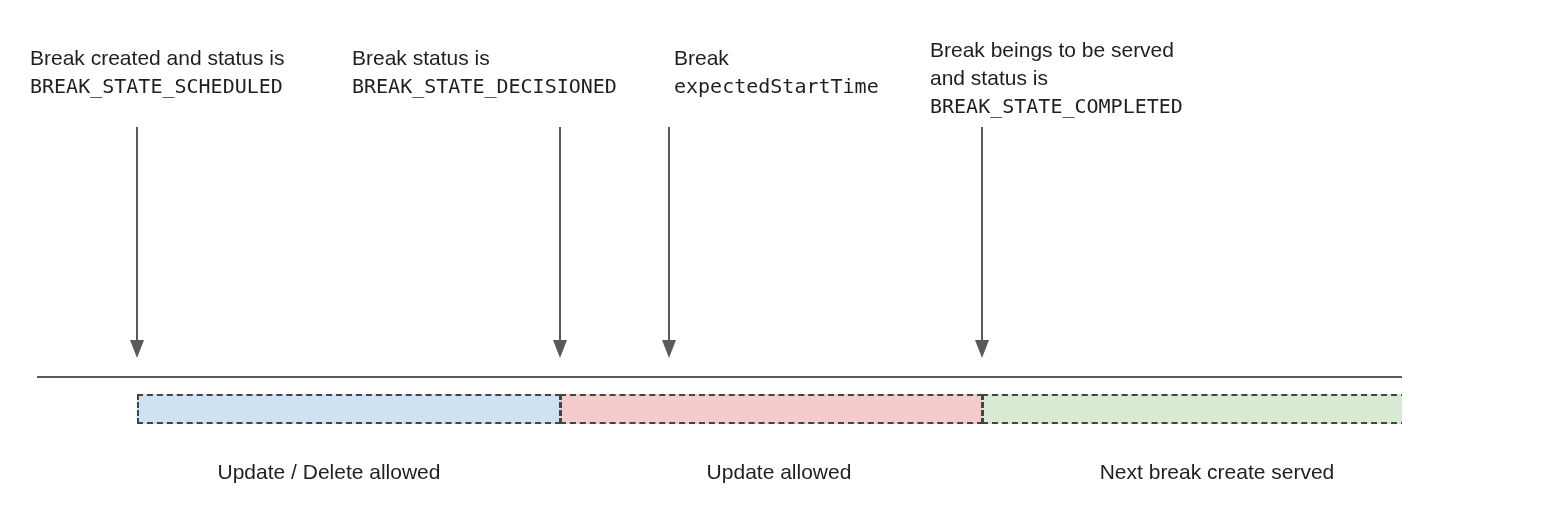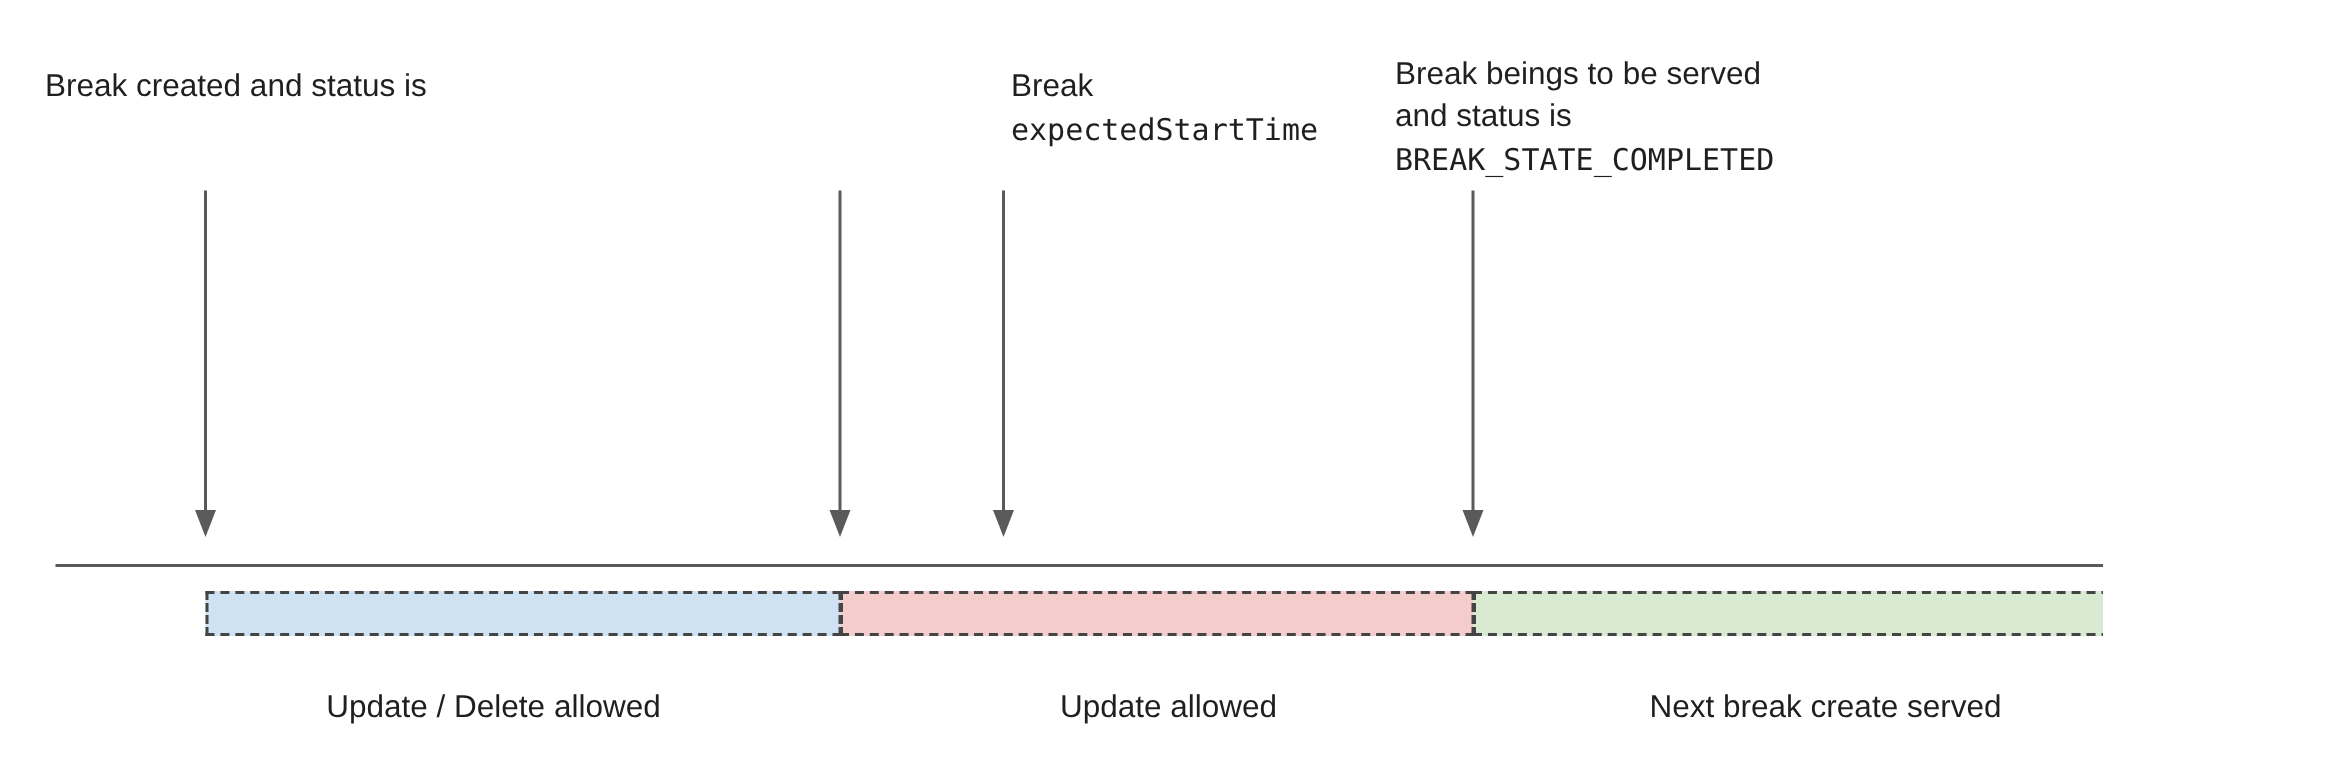--- a/index.html
+++ b/index.html
@@ -83,22 +83,27 @@
     color: #1f1f1f;
   }
 </style>
 </head>
 <body>
 
 <div class="canvas">
 
   <div class="ann" style="left:30px; top:44px;">
     <div class="ann-text">Break created and status is</div>
+    <div class="ann-code">BREAK_STATE_SCHEDULED</div>
   </div>
 
+  <div class="ann" style="left:352px; top:44px;">
+    <div class="ann-text">Break status is</div>
+    <div class="ann-code">BREAK_STATE_DECISIONED</div>
+  </div>
 
   <div class="ann" style="left:674px; top:44px;">
     <div class="ann-text">Break</div>
     <div class="ann-code">expectedStartTime</div>
   </div>
 
   <div class="ann" style="left:930px; top:36px;">
     <div class="ann-text">Break beings to be served</div>
     <div class="ann-text">and status is</div>
     <div class="ann-code">BREAK_STATE_COMPLETED</div>

